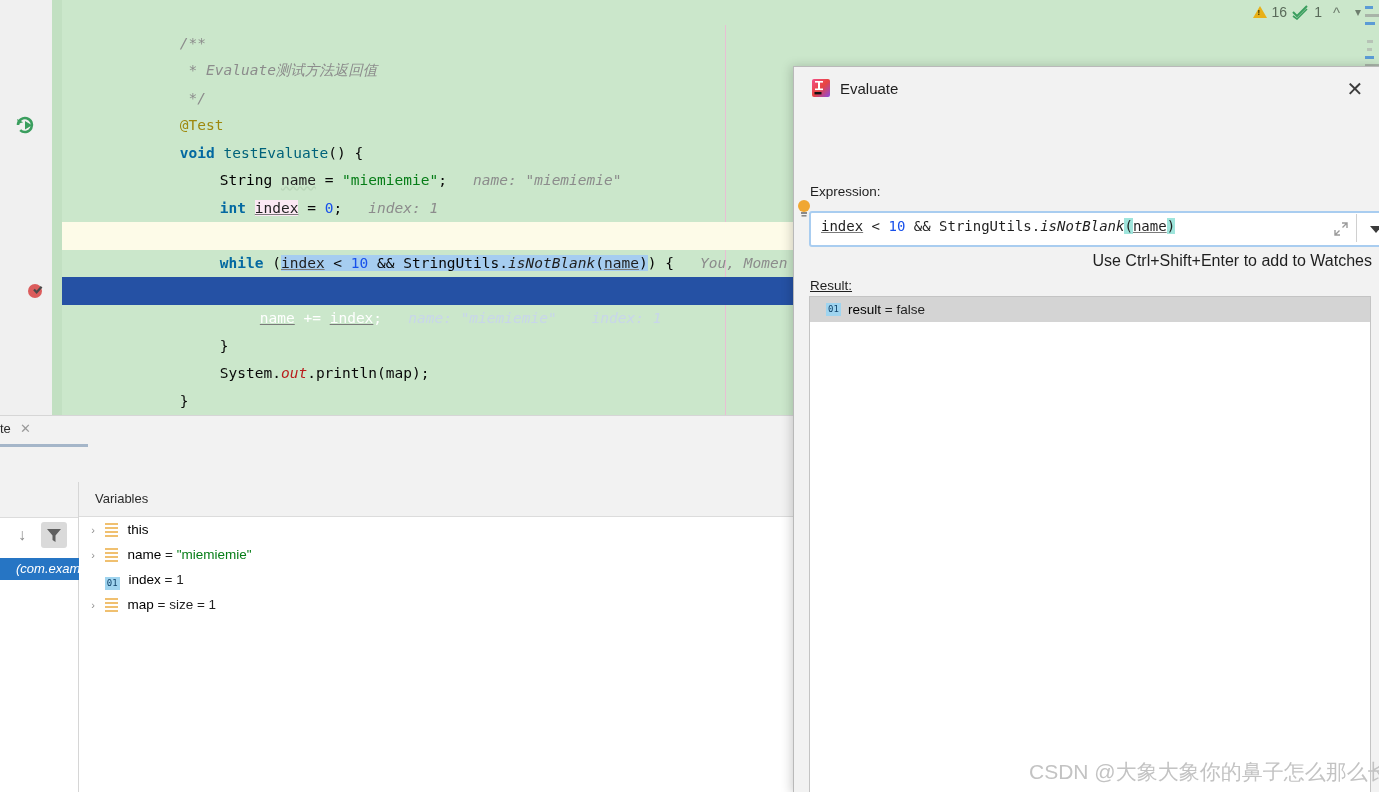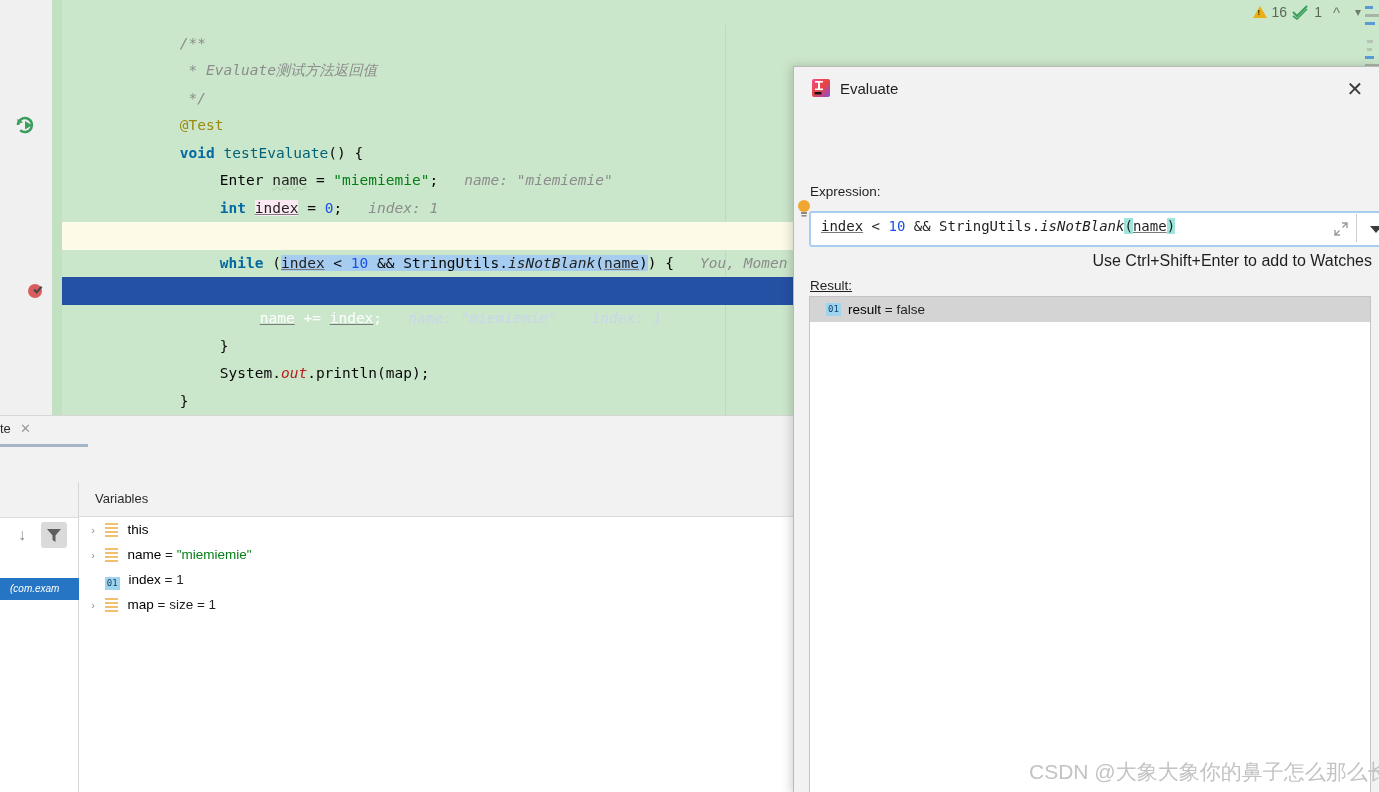--- a/index.html
+++ b/index.html
@@ -65,21 +65,21 @@
   #tab-underline{position:absolute;left:0;top:444px;width:88px;height:3px;background:#a5b6c9;}
 
   
   #dbg-toolbar{position:absolute;left:0;top:447px;width:1379px;height:35px;background:#f2f2f2;border-bottom:1px solid #dcdcdc;}
 
   
   #frames-pane{position:absolute;left:0;top:482px;width:78px;height:310px;background:#fff;border-right:1px solid #d6d6d6;}
   #frames-head{position:absolute;left:0;top:482px;width:78px;height:35px;background:#f2f2f2;border-bottom:1px solid #dcdcdc;}
   #frame-down{position:absolute;left:18px;top:526px;width:18px;height:18px;color:#8d8d8d;font-size:16px;}
   #frame-filter{position:absolute;left:41px;top:522px;width:26px;height:26px;background:#dadada;border-radius:3px;}
-  #frame-row{position:absolute;left:0;top:558px;width:78px;height:22px;background:#2675c4;color:#fff;font-style:italic;font-size:10px;line-height:22px;padding-left:10px;overflow:hidden;white-space:nowrap;margin-top:20px;}
+  #frame-row{position:absolute;left:0;top:558px;width:78px;height:22px;background:#2675c4;color:#fff;font-style:italic;font-size:13px;line-height:22px;padding-left:16px;overflow:hidden;white-space:nowrap;}
 
   #vars-pane{position:absolute;left:79px;top:482px;right:0;height:310px;background:#fff;}
   #vars-head{position:absolute;left:79px;top:482px;right:0;height:34px;background:#f2f2f2;border-bottom:1px solid #dcdcdc;}
   #vars-head span{position:absolute;left:16px;top:9px;font-size:13px;color:#2b2b2b;}
   .var-row{position:absolute;left:79px;height:25px;line-height:25px;font-size:13.5px;white-space:nowrap;}
   .var-arrow{display:inline-block;width:16px;color:#8f8f8f;font-size:11px;text-align:center;}
   .ico-obj{display:inline-block;width:13px;height:13px;vertical-align:-2px;margin-right:6px;position:relative;}
   .ico-obj i{position:absolute;left:0;width:13px;height:2px;background:#f0c070;}
   .ico-prim{display:inline-block;width:15px;height:13px;background:#9fd4ef;color:#11446b;font-size:9px;text-align:center;line-height:13px;vertical-align:-2px;margin-right:5px;font-family:"DejaVu Sans Mono",monospace;}
   .v-name{color:#000000;}
@@ -156,21 +156,21 @@
 
       <div class="code-line" style="top:84px;">
         <span class="txt ann">@Test</span>
       </div>
 
       <div class="code-line" style="top:112px;">
         <span class="txt"><span class="kw">void</span> <span class="pln" style="color:#00627a;">testEvaluate</span><span class="pln">() {</span></span>
       </div>
 
       <div class="code-line" style="top:139px;">
-        <span class="txt" style="padding-left:88px;"><span class="cls">Enter</span> <span class="und wavy">name</span> <span class="pln">=</span> <span class="str">"miemiemie"</span><span class="pln">;</span>   <span class="cmt">name: "miemiemie"</span></span>
+        <span class="txt" style="padding-left:88px;"><span class="cls">String</span> <span class="und wavy">name</span> <span class="pln">=</span> <span class="str">"miemiemie"</span><span class="pln">;</span>   <span class="cmt">name: "miemiemie"</span></span>
       </div>
 
       <div class="code-line" style="top:167px;">
         <span class="txt" style="padding-left:88px;"><span class="kw">int</span> <span class="und hi-pink">index</span> <span class="pln">=</span> <span class="num">0</span><span class="pln">;</span>   <span class="cmt">index: 1</span></span>
       </div>
 
       <div class="code-line" style="top:194px;">
         <span class="txt" style="padding-left:88px;"><span class="hi-orange">Map</span> <span class="pln">map =</span> <span class="kw">new</span> <span class="hi-orange">HashMap</span><span class="pln">();</span>  <span class="cmt">map:  size = 1</span></span>
       </div>
 

